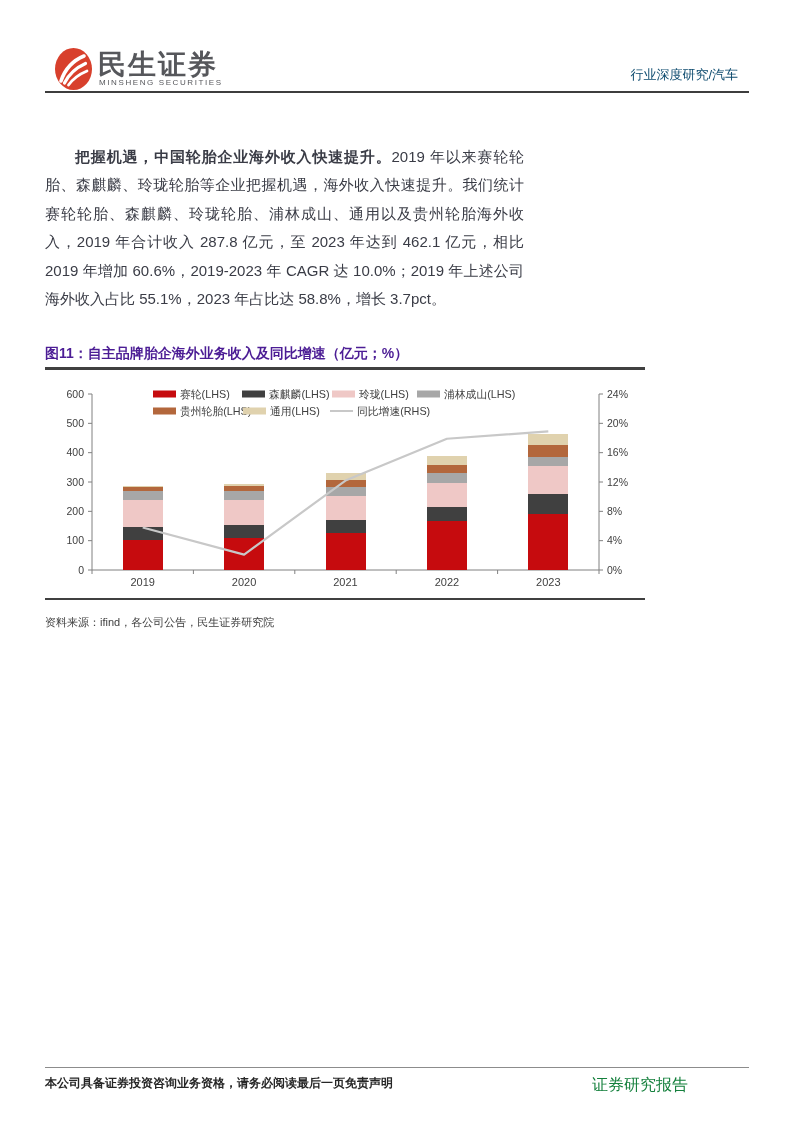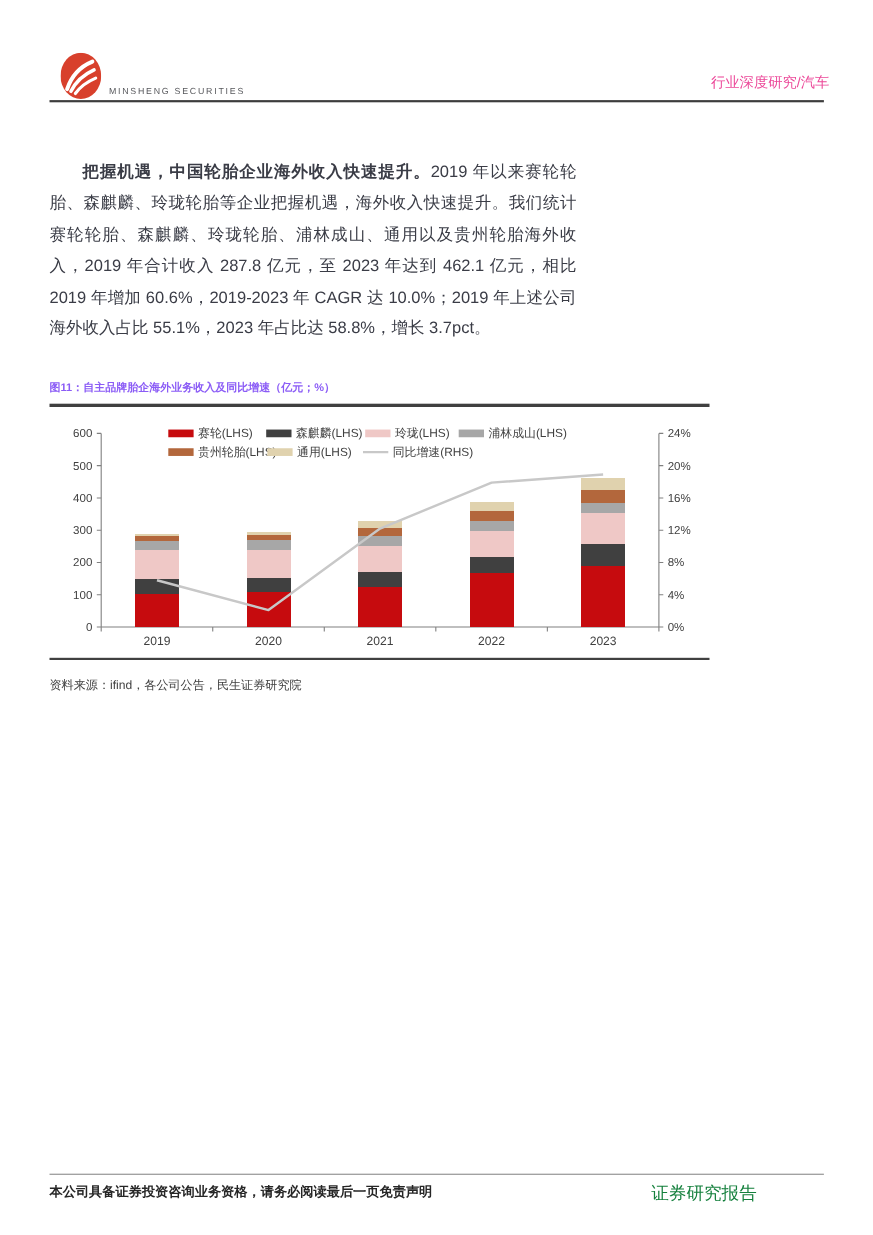--- a/index.html
+++ b/index.html
@@ -8,32 +8,32 @@
     width:794px;height:1123px;
     background:#ffffff;
     font-family:"Liberation Sans",sans-serif;
     overflow:hidden;
   }
   
   .logo-wrap{position:absolute;left:55px;top:46px;width:260px;height:46px;}
   .logo-mark{position:absolute;left:0;top:2px;}
   .logo-cn{position:absolute;left:43px;top:0px;font-size:28px;font-weight:bold;color:#56575b;letter-spacing:2px;white-space:nowrap;}
   .logo-en{position:absolute;left:44px;top:32px;font-size:8px;font-weight:normal;color:#56575b;letter-spacing:1.6px;white-space:nowrap;}
-  .report-category{position:absolute;right:40px;top:66px;font-size:13px;color:#ec4899;}
+  .report-category{position:absolute;right:56px;top:66px;font-size:13px;color:#0c4a6e;}
   .header-rule{position:absolute;left:45px;top:91px;width:704px;height:2px;background:#3d3d3d;}
   
   .body-paragraph{
     position:absolute;left:45px;top:143px;width:479px;
     font-size:15px;line-height:28.4px;color:#3a3c46;
     text-align:justify;text-indent:2em;margin:0;
   }
   .body-paragraph b{color:#3a3c46;}
   
   .figure{position:absolute;left:45px;top:344px;width:600px;}
-  .figure-title{font-size:10px;font-weight:bold;color:#8b5cf6;margin:0 0 5px 0;line-height:18px;}
+  .figure-title{font-size:14px;font-weight:bold;color:#4c1d95;margin:0 0 5px 0;line-height:18px;}
   .figure-title-rule{width:600px;height:2.5px;background:#404040;}
   .chart-svg{display:block;margin-top:4px;}
   .figure-bottom-rule{width:600px;height:2.5px;background:#404040;}
   .figure-source{font-size:11px;color:#404040;margin:15px 0 0 0;}
   
   .footer-rule{position:absolute;left:45px;top:1067px;width:704px;height:1px;background:#8c8c8c;}
   .footer-disclaimer{position:absolute;left:45px;top:1075px;font-size:12px;font-weight:bold;color:#262626;text-align:center;}
   .footer-report-type{position:absolute;right:106px;top:1075px;font-size:16px;font-weight:normal;color:#15803d;}
   .footer-page-number{position:absolute;right:57px;top:1134px;font-size:12px;font-weight:bold;color:#262626;}
 </style>
@@ -44,20 +44,21 @@
 
   <div class="logo-wrap">
     <svg class="logo-mark" width="37" height="42" viewBox="0 0 37 42">
       <ellipse cx="18.5" cy="21" rx="18.5" ry="21" fill="#d8402c"></ellipse>
       <g stroke="#ffffff" fill="none" stroke-linecap="round">
         <path d="M6,33 Q12,15 29,8" stroke-width="3.6"></path>
         <path d="M9.5,35 Q16,22 30.5,15.5" stroke-width="3.2"></path>
         <path d="M13.5,37 Q20,28 32,23" stroke-width="2.8"></path>
       </g>
     </svg>
+    <div class="logo-cn">民生证券</div>
     <div class="logo-en">MINSHENG SECURITIES</div>
   </div>
   <div class="report-category">行业深度研究/汽车</div>
   <div class="header-rule"></div>
 
   <p class="body-paragraph"><b>把握机遇，中国轮胎企业海外收入快速提升。</b><span>2019 年以来赛轮轮胎、森麒麟、玲珑轮胎等企业把握机遇，海外收入快速提升。我们统计赛轮轮胎、森麒麟、玲珑轮胎、浦林成山、通用以及贵州轮胎海外收入，2019 年合计收入 287.8 亿元，至 2023 年达到 462.1 亿元，相比 2019 年增加 60.6%，2019-2023 年 CAGR 达 10.0%；2019 年上述公司海外收入占比 55.1%，2023 年占比达 58.8%，增长 3.7pct。</span></p>
 
   <div class="figure">
     <p class="figure-title">图11：自主品牌胎企海外业务收入及同比增速（亿元；%）</p>
     <div class="figure-title-rule"></div>

